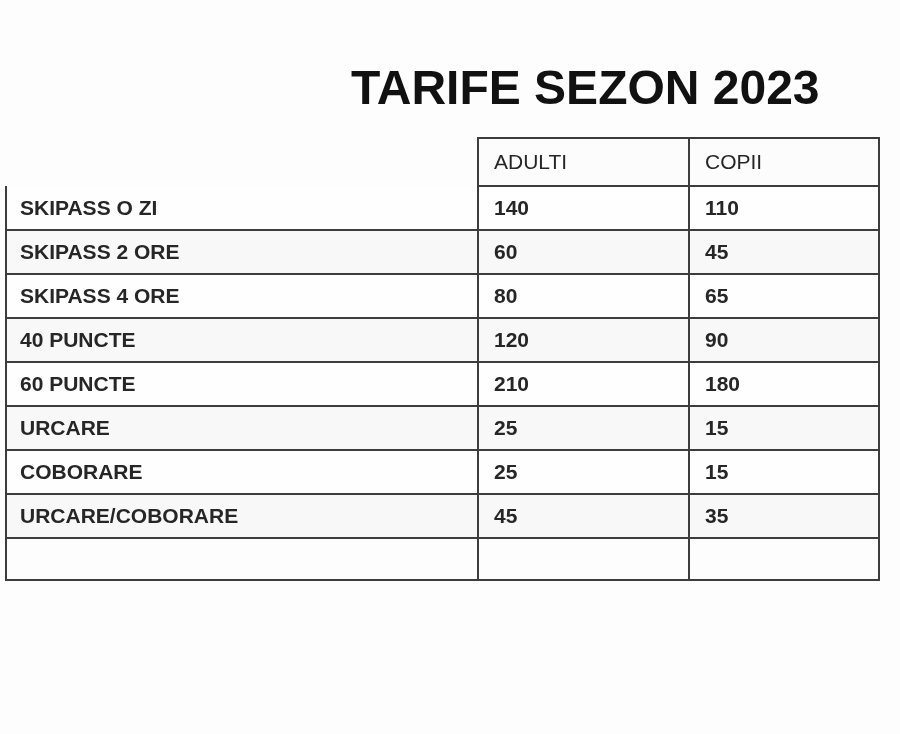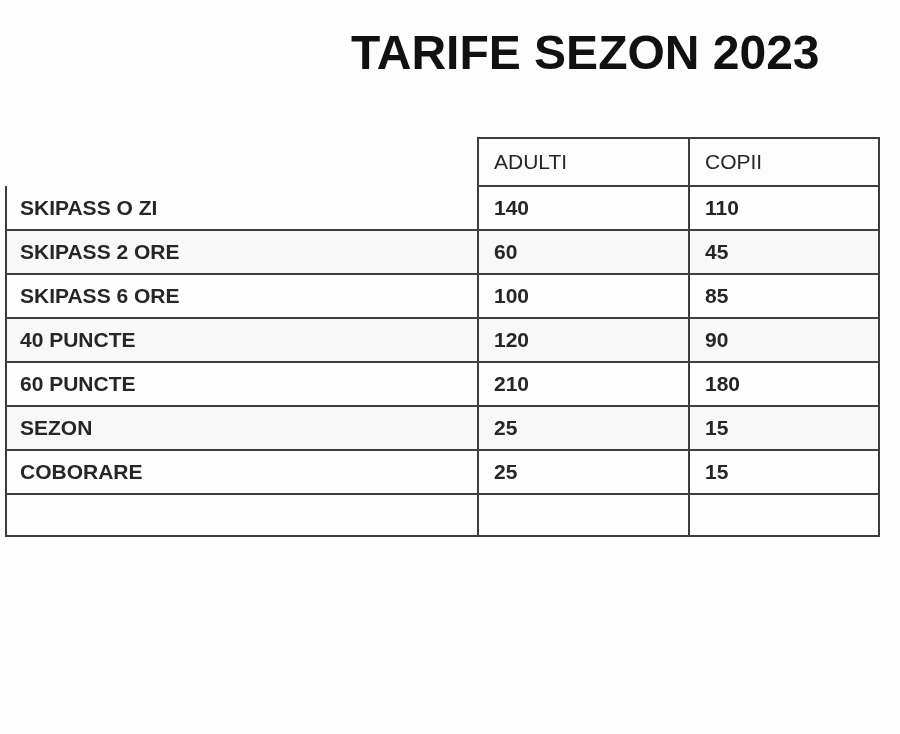--- a/index.html
+++ b/index.html
@@ -10,21 +10,21 @@
   .page {
     position: relative;
     width: 900px;
     height: 734px;
     background: #fdfdfd;
     overflow: hidden;
     color: #262626;
   }
   .page-title {
     position: absolute;
-    top: 29px;
+    top: 64px;
     left: 351px;
     font-size: 48px;
     line-height: 1.0;
     font-weight: bold;
     letter-spacing: 0px;
     color: #111111;
     white-space: nowrap;
   }
   table.tariff-table {
     position: absolute;
@@ -82,54 +82,59 @@
       <td class="c-val">140</td>
       <td class="c-val">110</td>
     </tr>
 
     <tr>
       <td class="c-label">SKIPASS 2 ORE</td>
       <td class="c-val">60</td>
       <td class="c-val">45</td>
     </tr>
 
+    <tr>
+      <td class="c-label">SKIPASS 4 ORE</td>
+      <td class="c-val">80</td>
+      <td class="c-val">65</td>
+    </tr>
 
-    <tr>
-      <td class="c-label">SKIPASS 6 ORE</td>
-      <td class="c-val">100</td>
-      <td class="c-val">85</td>
-    </tr>
 
     <tr>
       <td class="c-label">40 PUNCTE</td>
       <td class="c-val">120</td>
       <td class="c-val">90</td>
     </tr>
 
     <tr>
       <td class="c-label">60 PUNCTE</td>
       <td class="c-val">210</td>
       <td class="c-val">180</td>
     </tr>
 
 
 
 
     <tr>
-      <td class="c-label">SEZON</td>
+      <td class="c-label">URCARE</td>
       <td class="c-val">25</td>
       <td class="c-val">15</td>
     </tr>
 
     <tr>
       <td class="c-label">COBORARE</td>
       <td class="c-val">25</td>
       <td class="c-val">15</td>
     </tr>
 
+    <tr>
+      <td class="c-label">URCARE/COBORARE</td>
+      <td class="c-val">45</td>
+      <td class="c-val">35</td>
+    </tr>
   </tbody>
     <tfoot>
       <tr class="partial">
         <td class="c-label"></td>
         <td class="c-val"></td>
         <td class="c-val"></td>
       </tr>
     </tfoot>
   </table>
 

